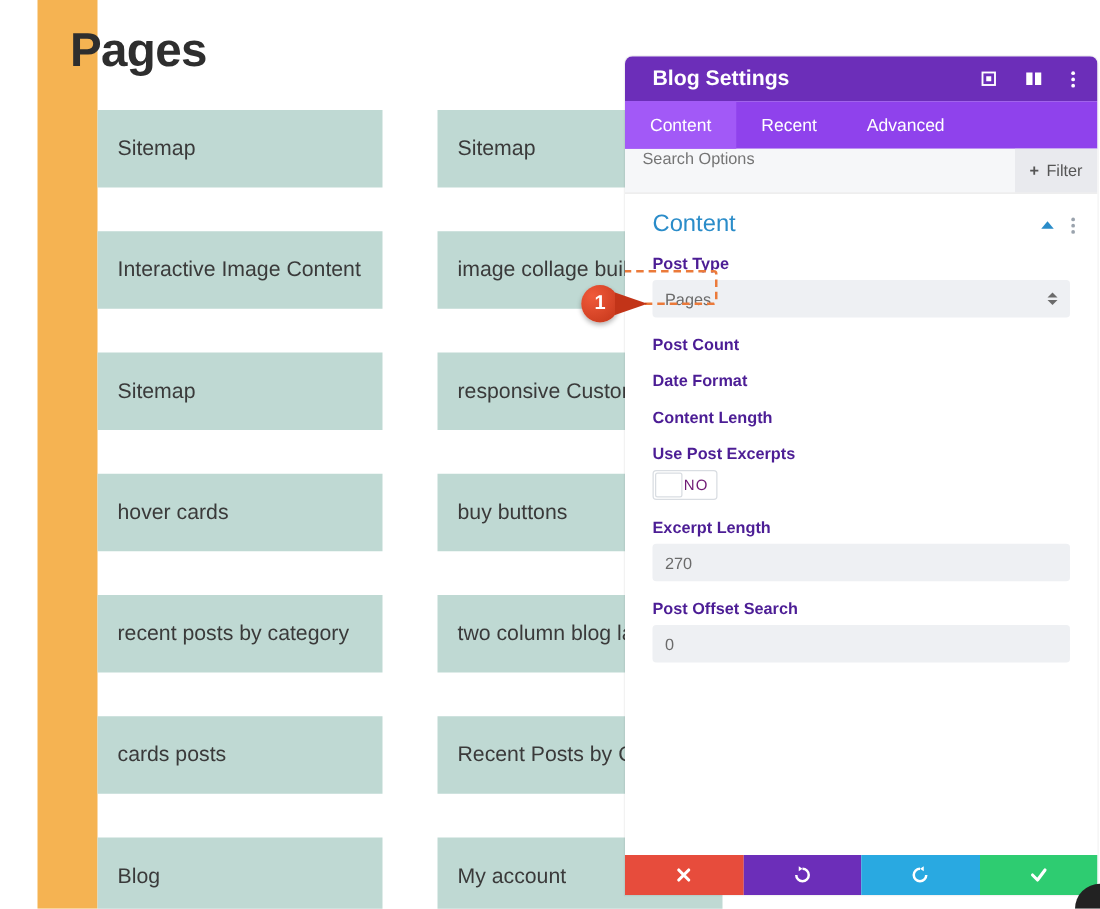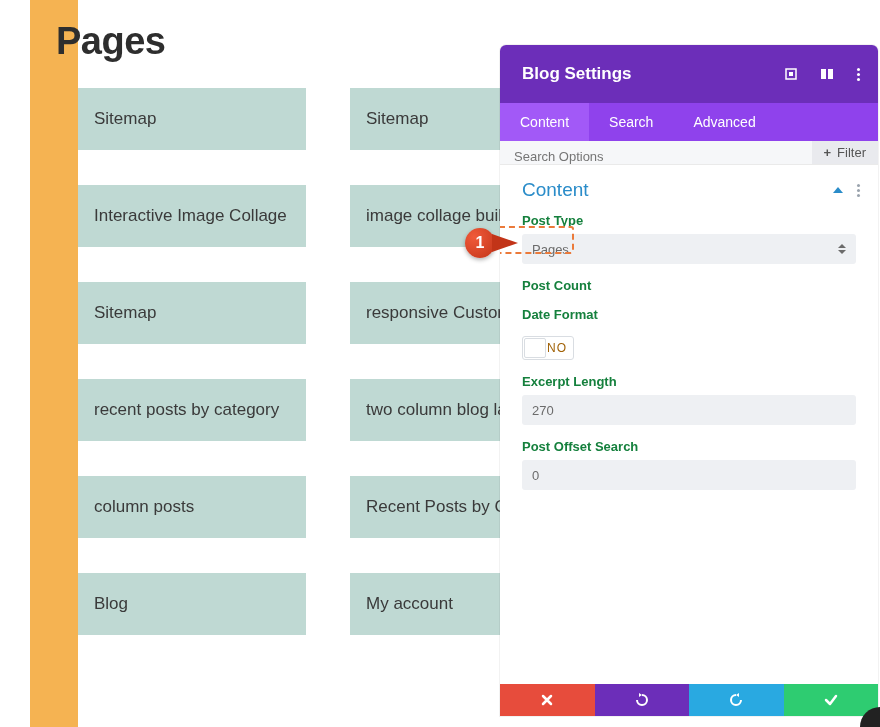--- a/index.html
+++ b/index.html
@@ -48,21 +48,21 @@
     right: 2px; top: 45px;
     width: 378px;
     background: #fff;
     box-shadow: 0 0 0 1px rgba(0,0,0,.05);
     border-radius: 6px 6px 0 0;
     overflow: hidden;
   }
   .panel-header {
     background: #6c2eb9;
     color: #fff;
-    height: 58px;
+    height: 36px;
     display: flex;
     align-items: center;
     padding: 0 18px 0 22px;
     justify-content: space-between;
   }
   .panel-header-title { font-size: 17px; font-weight: 600; }
   .header-icons { display: flex; gap: 22px; align-items: center; }
   .hicon { width: 14px; height: 14px; display:inline-block; cursor:pointer; }
   .dots { width:4px; display:flex; flex-direction:column; gap:2px; align-items:center;}
   .dots span{ width:3px;height:3px;background:#fff;border-radius:50%;}
@@ -74,24 +74,24 @@
   }
   .tab {
     padding: 0 20px;
     display: flex; align-items: center;
     font-size: 14px;
     cursor: pointer;
   }
   .tab.active { background: #a259f7; }
   .search-row {
     display: flex;
-    align-items: flex-end;
+    align-items: flex-start;
     background: #f6f7f9;
     border-bottom: 1px solid #eaeaea;
-    height: 24px;
+    height: 36px;
   }
   .search-row input {
     flex: 1;
     border: none;
     background: transparent;
     padding: 0 14px;
     font-size: 13px;
     color: #777;
     outline: none;
   }
@@ -125,21 +125,21 @@
     cursor:pointer;
   }
   .small-dots { display:flex; flex-direction:column; gap:2px; cursor:pointer;}
   .small-dots span{width:3px;height:3px;background:#9aa3ad;border-radius:50%;}
 
   .fields { padding: 6px 22px 10px 22px; }
   .field { margin-bottom: 14px; }
   .field-label {
     font-size: 13px;
     font-weight: 600;
-    color: #15803d;
+    color: #4c1d95;
     margin-bottom: 6px;
   }
   .control {
     background: #eef0f3;
     border-radius: 3px;
     height: 30px;
     display: flex;
     align-items: center;
     padding: 0 10px;
     color: #6b6b6b;
@@ -160,21 +160,21 @@
     background:#fff;
     cursor:pointer;
   }
   .toggle .knob {
     position:absolute; left:1px; top:1px;
     width:22px; height:20px;
     background:#fff;
     border:1px solid #d9dde2;
     border-radius:2px;
   }
-  .toggle-label { font-size:12px; color:#a16207; letter-spacing:1px; position:absolute; right:6px; top:4px;}
+  .toggle-label { font-size:12px; color:#701a75; letter-spacing:1px; position:absolute; right:6px; top:4px;}
 
   
   .post-type-highlight {
     position:absolute;
     border: 2px dashed #eb7a3a;
     border-radius: 3px;
     pointer-events:none;
   }
 
   
@@ -238,33 +238,37 @@
 <div class="side-stripe"></div>
 
 <div class="page-title">Pages</div>
 
 <div class="cards-wrap">
   <div class="row">
     <div class="card">Sitemap</div>
     <div class="card">Sitemap</div>
   </div>
   <div class="row">
-    <div class="card">Interactive Image Collage</div>
+    <div class="card">Interactive Image Content</div>
     <div class="card">image collage build</div>
   </div>
   <div class="row">
     <div class="card">Sitemap</div>
     <div class="card">responsive Custom</div>
   </div>
   <div class="row">
+    <div class="card">hover cards</div>
+    <div class="card">buy buttons</div>
+  </div>
+  <div class="row">
     <div class="card">recent posts by category</div>
     <div class="card">two column blog lay</div>
   </div>
   <div class="row">
-    <div class="card">column posts</div>
+    <div class="card">cards posts</div>
     <div class="card">Recent Posts by Cat</div>
   </div>
   <div class="row">
     <div class="card">Blog</div>
     <div class="card">My account</div>
   </div>
 </div>
 
 <div class="panel" style="height:671px;">
   <div class="panel-header">
@@ -285,21 +289,21 @@
       <span class="dots">
           <span></span>
           <span></span>
           <span></span>
         </span>
     </div>
   </div>
 
   <div class="tabs">
     <div class="tab active">Content</div>
-    <div class="tab">Search</div>
+    <div class="tab">Recent</div>
     <div class="tab">Advanced</div>
   </div>
 
   <div class="search-row">
     <input type="text" placeholder="Search Options" style="">
     <div class="filter-btn">
       <span class="plus">+</span>
       <span>Filter</span>
     </div>
   </div>
@@ -332,23 +336,25 @@
 
     <div class="field">
       <div class="field-label">Post Count</div>
     </div>
 
     <div class="field">
       <div class="field-label">Date Format</div>
     </div>
 
     <div class="field">
-    </div>
-
-    <div class="field">
+      <div class="field-label">Content Length</div>
+    </div>
+
+    <div class="field">
+      <div class="field-label">Use Post Excerpts</div>
       <div class="toggle">
         <div class="knob"></div>
         <span class="toggle-label">NO</span>
       </div>
     </div>
 
     <div class="field">
       <div class="field-label">Excerpt Length</div>
       <div class="control">
         <span>270</span>

